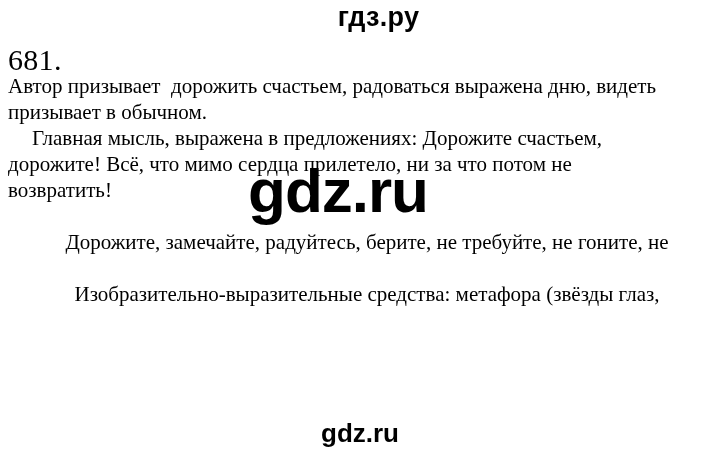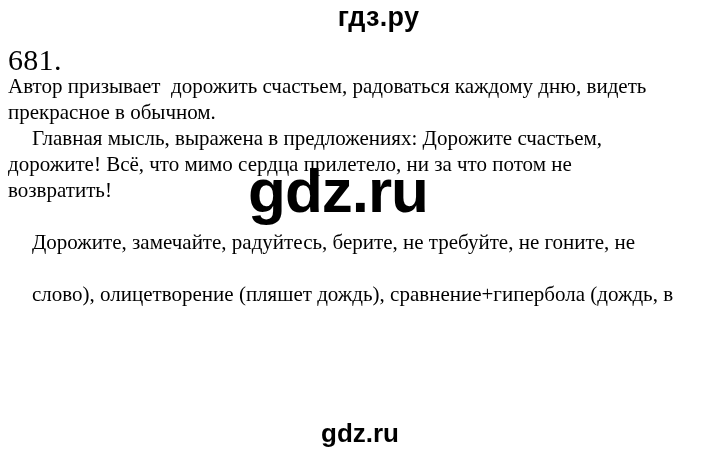--- a/index.html
+++ b/index.html
@@ -30,21 +30,21 @@
     font-size: 30px;
     line-height: 26px;
     margin-top: 14px;
     letter-spacing: 0.3px;
   }
   .para {
     margin: 0;
     font-size: 21px;
     line-height: 26px;
   }
-  .para.gap-above { margin-top: 26px; }
+  .para.gap-above { margin-top: 26px; text-align: center; }
   .para.indent .line:first-child { padding-left: 24px; }
   .line {
     display: block;
     white-space: pre;
   }
   .watermark {
     position: absolute;
     top: 160px;
     left: 338px;
     transform: translateX(-50%);
@@ -70,35 +70,35 @@
 </head>
 <body>
 
 <div class="site-header">гдз.ру</div>
 
 <div class="content">
 
   <div class="ex-number">681.</div>
 
   <p class="para">
-    <span class="line">Автор призывает  дорожить счастьем, радоваться каждому дню, видеть</span>
-    <span class="line">прекрасное в обычном.</span>
+    <span class="line">Автор призывает  дорожить счастьем, радоваться выражена дню, видеть</span>
+    <span class="line">призывает в обычном.</span>
   </p>
 
   <p class="para indent">
     <span class="line">Главная мысль, выражена в предложениях: Дорожите счастьем,</span>
     <span class="line">дорожите! Всё, что мимо сердца прилетело, ни за что потом не</span>
     <span class="line">возвратить!</span>
   </p>
 
   <p class="para indent gap-above">
     <span class="line">Дорожите, замечайте, радуйтесь, берите, не требуйте, не гоните, не</span>
   </p>
 
   <p class="para indent gap-above">
-    <span class="line">слово), олицетворение (пляшет дождь), сравнение+гипербола (дождь, в</span>
+    <span class="line">Изобразительно-выразительные средства: метафора (звёзды глаз,</span>
   </p>
 
 </div>
 
 <div class="watermark">gdz.ru</div>
 
 <div class="footer">gdz.ru</div>
 
 </body></html>

